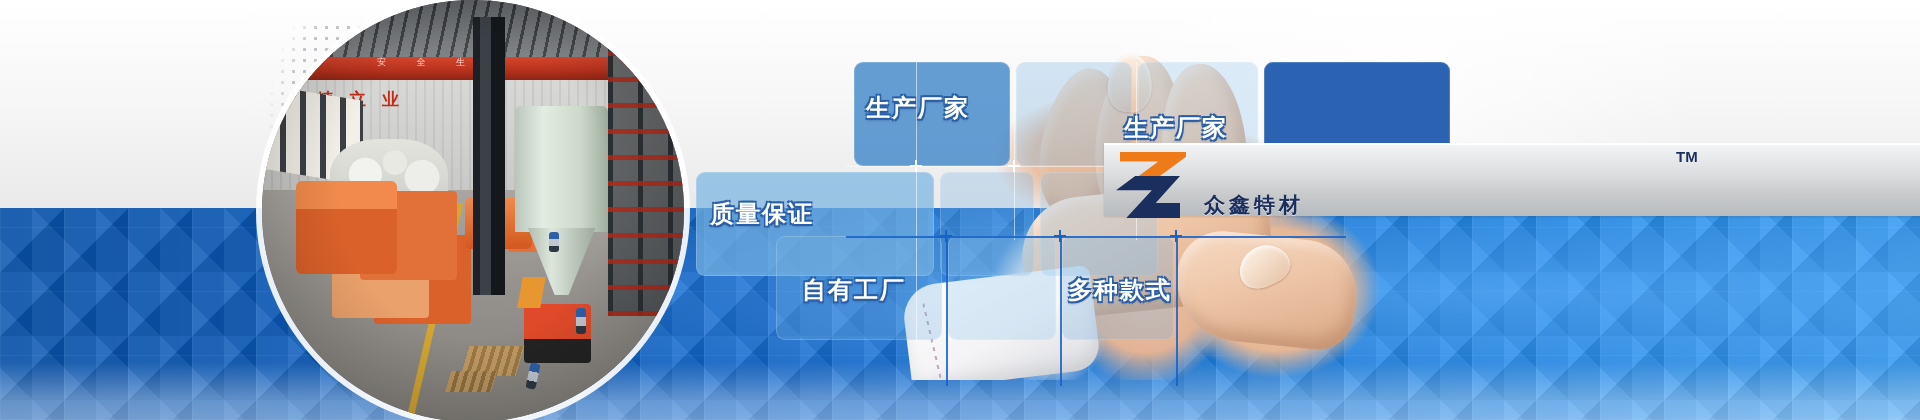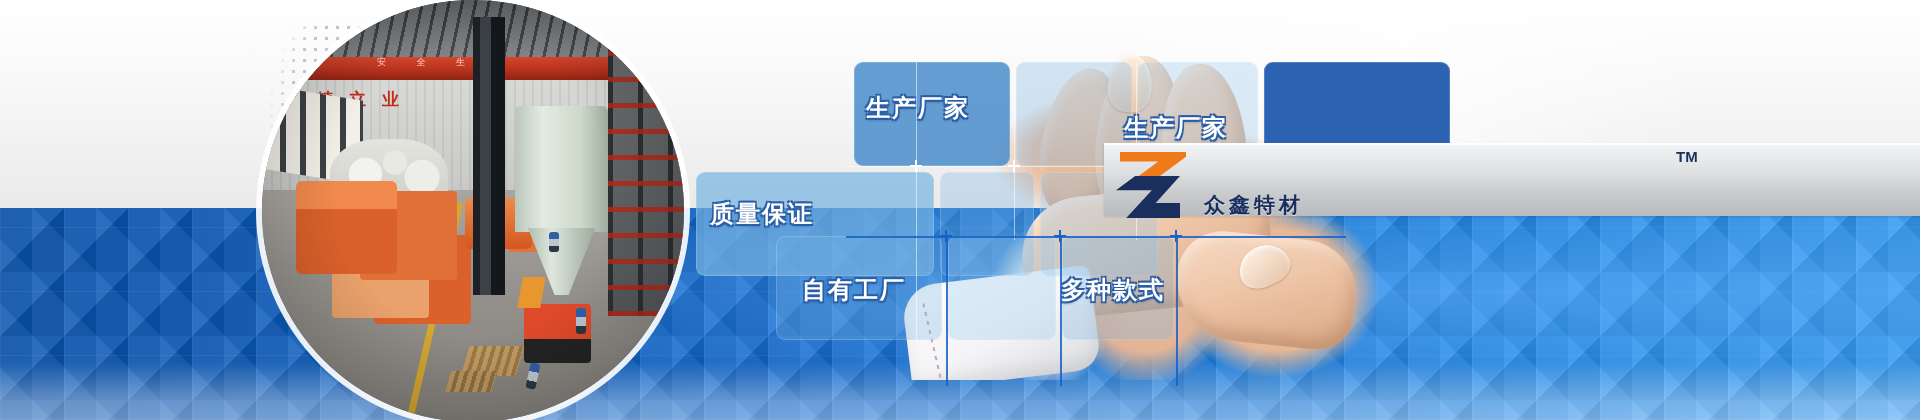--- a/index.html
+++ b/index.html
@@ -311,21 +311,21 @@
     <div class="tile glass" style="left:194px;top:132px; width:118px;height:104px;"></div>
 
     <div class="tile glass2" style="left:-70px;top:196px; width:166px;height:104px;"></div>
     <div class="tile glass" style="left:102px;top:196px; width:108px;height:104px;"></div>
     <div class="tile glass2" style="left:216px;top:196px; width:112px;height:104px;"></div>
 
     <div class="tile-label" style="left:20px; top:52px;">生产厂家</div>
     <div class="tile-label" style="left:278px;top:72px;">生产厂家</div>
     <div class="tile-label" style="left:-136px;top:158px;">质量保证</div>
     <div class="tile-label" style="left:-56px;top:234px;margin-left:12px;">自有工厂</div>
-    <div class="tile-label" style="left:215px;top:234px;font-family:Liberation Serif, serif;">多种款式</div>
+    <div class="tile-label" style="left:222px;top:234px;font-family:Liberation Serif, serif;">多种款式</div>
   </div>
 
   <div class="grid-lines">
     <div class="gl-v" style="left:70px; top:22px; height:280px;"></div>
     <div class="gl-v" style="left:168px;top:22px; height:178px;"></div>
     <div class="gl-v" style="left:290px;top:22px; height:178px;"></div>
     <div class="gl-v" style="left:414px;top:22px; height:112px;"></div>
     <div class="gl-h" style="left:0;   top:126px; width:604px;"></div>
 
     <div class="gl-h blue" style="left:0;   top:196px; width:500px;"></div>

